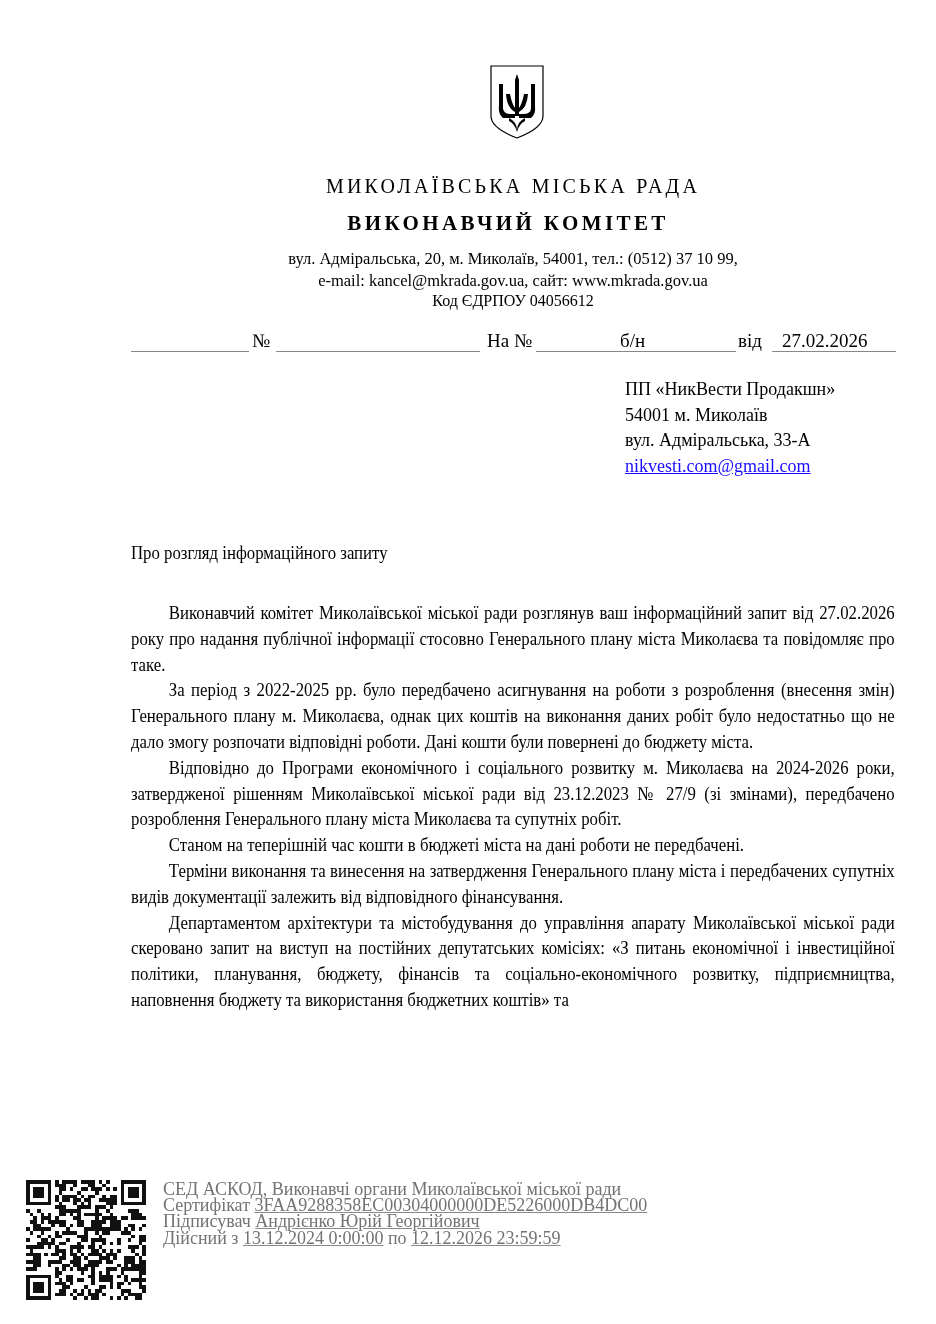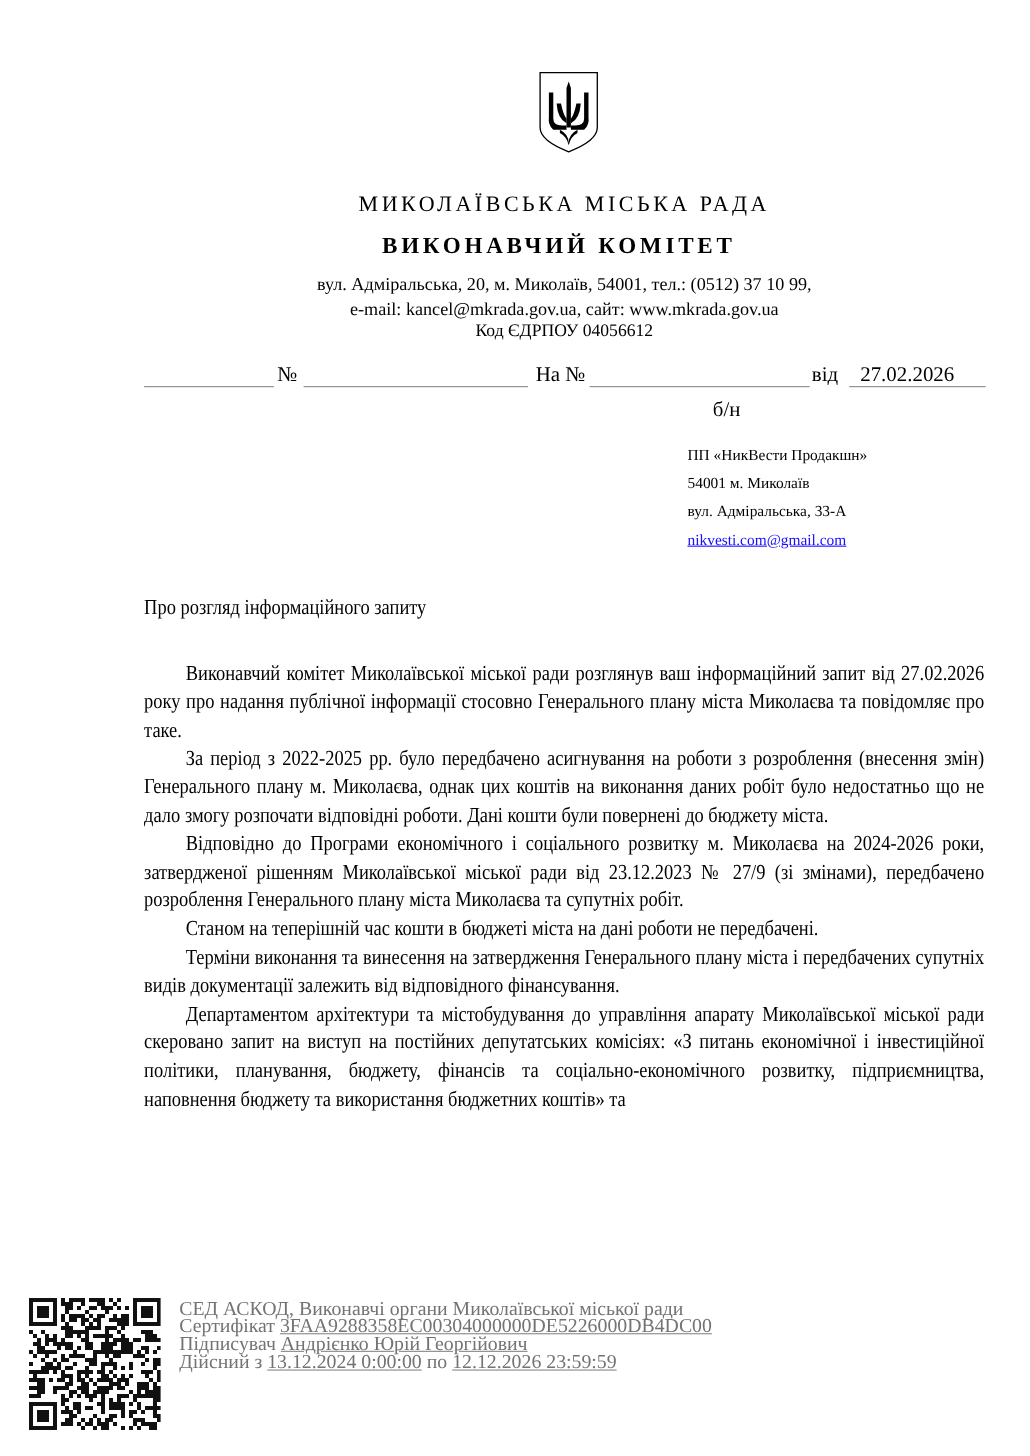--- a/index.html
+++ b/index.html
@@ -5,21 +5,21 @@
     html, body { margin: 0; padding: 0; background: #ffffff; }
     body { width: 936px; height: 1324px; position: relative; overflow: hidden; color: #000; font-family: "Liberation Serif", serif; }
     .coat { position: absolute; left: 489px; top: 64px; width: 56px; height: 76px; }
     .hdr1 { position: absolute; left: 0; width: 1026px; top: 175px; text-align: center; font-size: 20px; letter-spacing: 3.2px; }
     .hdr2 { position: absolute; left: 0; width: 1016px; top: 211px; text-align: center; font-size: 21px; font-weight: bold; letter-spacing: 3.4px; }
     .addr { position: absolute; left: 0; width: 1026px; text-align: center; font-size: 16.5px; }
     .a1 { top: 249px; } .a2 { top: 271px; } .a3 { top: 292px; font-size: 16px; }
     .refline { position: absolute; top: 328px; left: 0; width: 936px; height: 26px; font-size: 19px; }
     .refline .u { position: absolute; top: 22px; height: 1px; border-bottom: 1.5px solid #888; }
     .refline .t { position: absolute; top: 2px; }
-    .recipient { position: absolute; left: 625px; top: 402px; font-size: 14px; line-height: 25.5px; }
+    .recipient { position: absolute; left: 625px; top: 377px; font-size: 18px; line-height: 25.5px; }
     .recipient a { color: #1a0dff; text-decoration: underline; }
     .subject { position: absolute; left: 131px; top: 542px; font-size: 19.5px; transform: scaleX(0.86); transform-origin: left; }
     .body { position: absolute; left: 131px; top: 600px; width: 764px; font-size: 19.5px; line-height: 25.8px; }
     .body p { margin: 0 0 0 0; text-align: justify; text-align-last: left; text-indent: 44px; }
     .para-wrap { width: 888px; transform: scaleX(0.86); transform-origin: left top; }
     .qr { position: absolute; left: 26px; top: 1180px; width: 120px; height: 120px; }
     .sig { position: absolute; left: 163px; top: 1181px; font-size: 18px; line-height: 16.2px; color: #737373; }
     .sig .ul { text-decoration: underline; text-decoration-color: #888; text-align: center; }
   </style>
 </head>
@@ -40,21 +40,21 @@
 <div class="addr a1">вул. Адміральська, 20, м. Миколаїв, 54001, тел.: (0512) 37 10 99,</div>
 <div class="addr a2">e-mail: kancel@mkrada.gov.ua, сайт: www.mkrada.gov.ua</div>
 <div class="addr a3">Код ЄДРПОУ 04056612</div>
 
 <div class="refline">
   <div class="u" style="left:131px;width:118px;"></div>
   <span class="t" style="left:252px;">№</span>
   <div class="u" style="left:276px;width:204px;"></div>
   <span class="t" style="left:487px;">На №</span>
   <div class="u" style="left:536px;width:200px;"></div>
-  <span class="t" style="left:648px;margin-top:32px;">б/н</span>
+  <span class="t" style="left:620px;">б/н</span>
   <span class="t" style="left:738px;text-align:right;">від</span>
   <div class="u" style="left:772px;width:124px;"></div>
   <span class="t" style="left:782px;">27.02.2026</span>
 </div>
 
 <div class="recipient">
   <div>ПП «НикВести Продакшн»</div>
   <div>54001 м. Миколаїв</div>
   <div>вул. Адміральська, 33-А</div>
   <a href="#">nikvesti.com@gmail.com</a>

